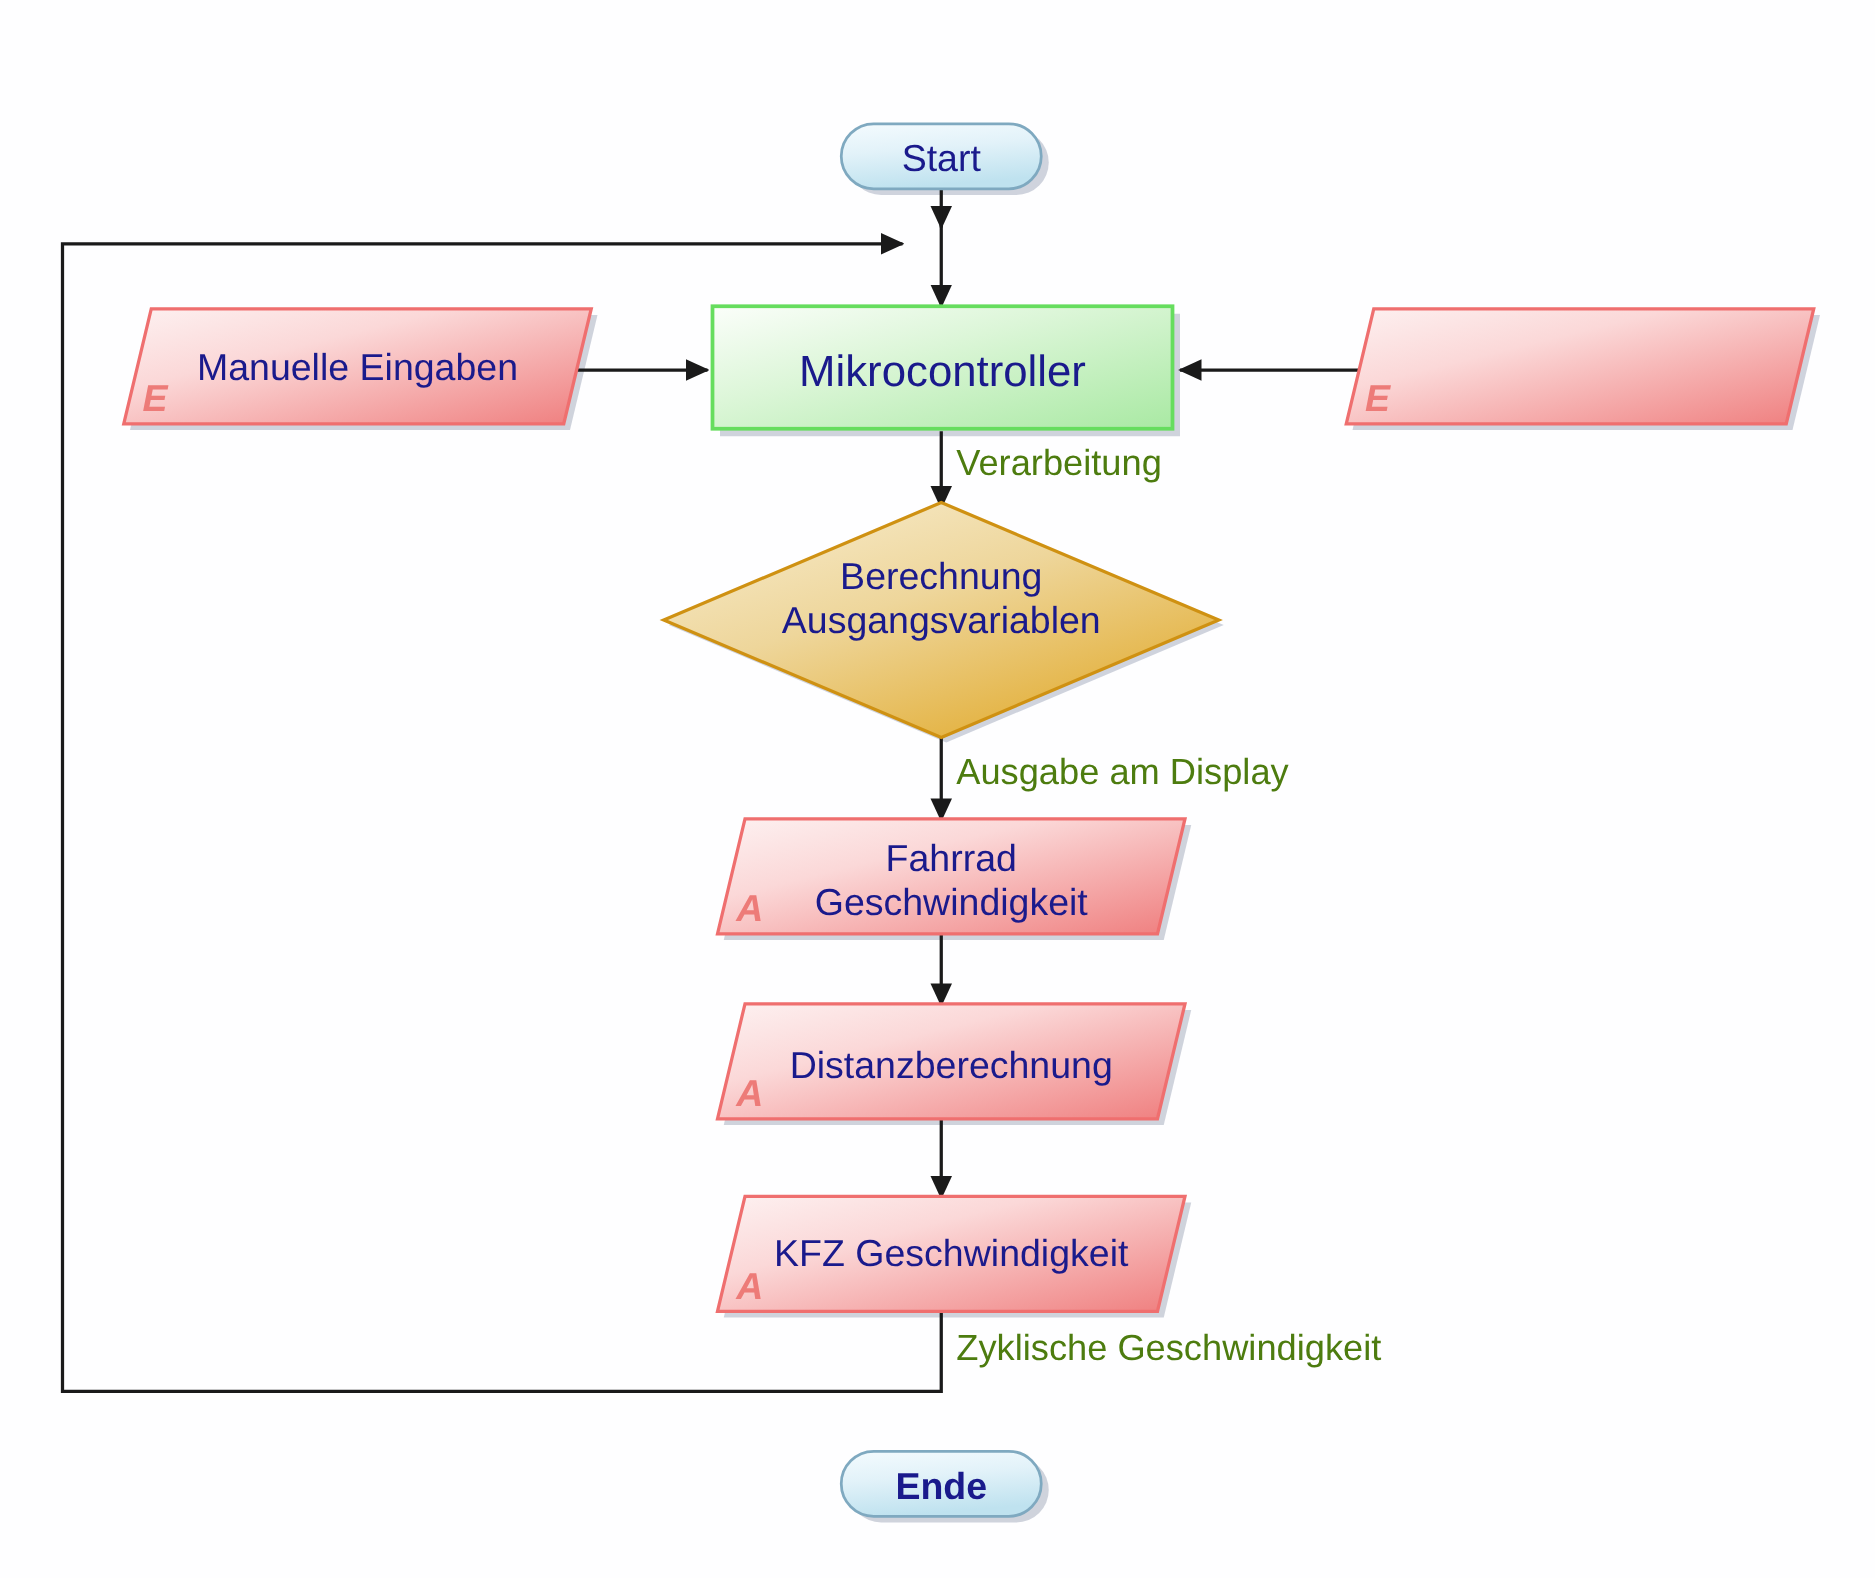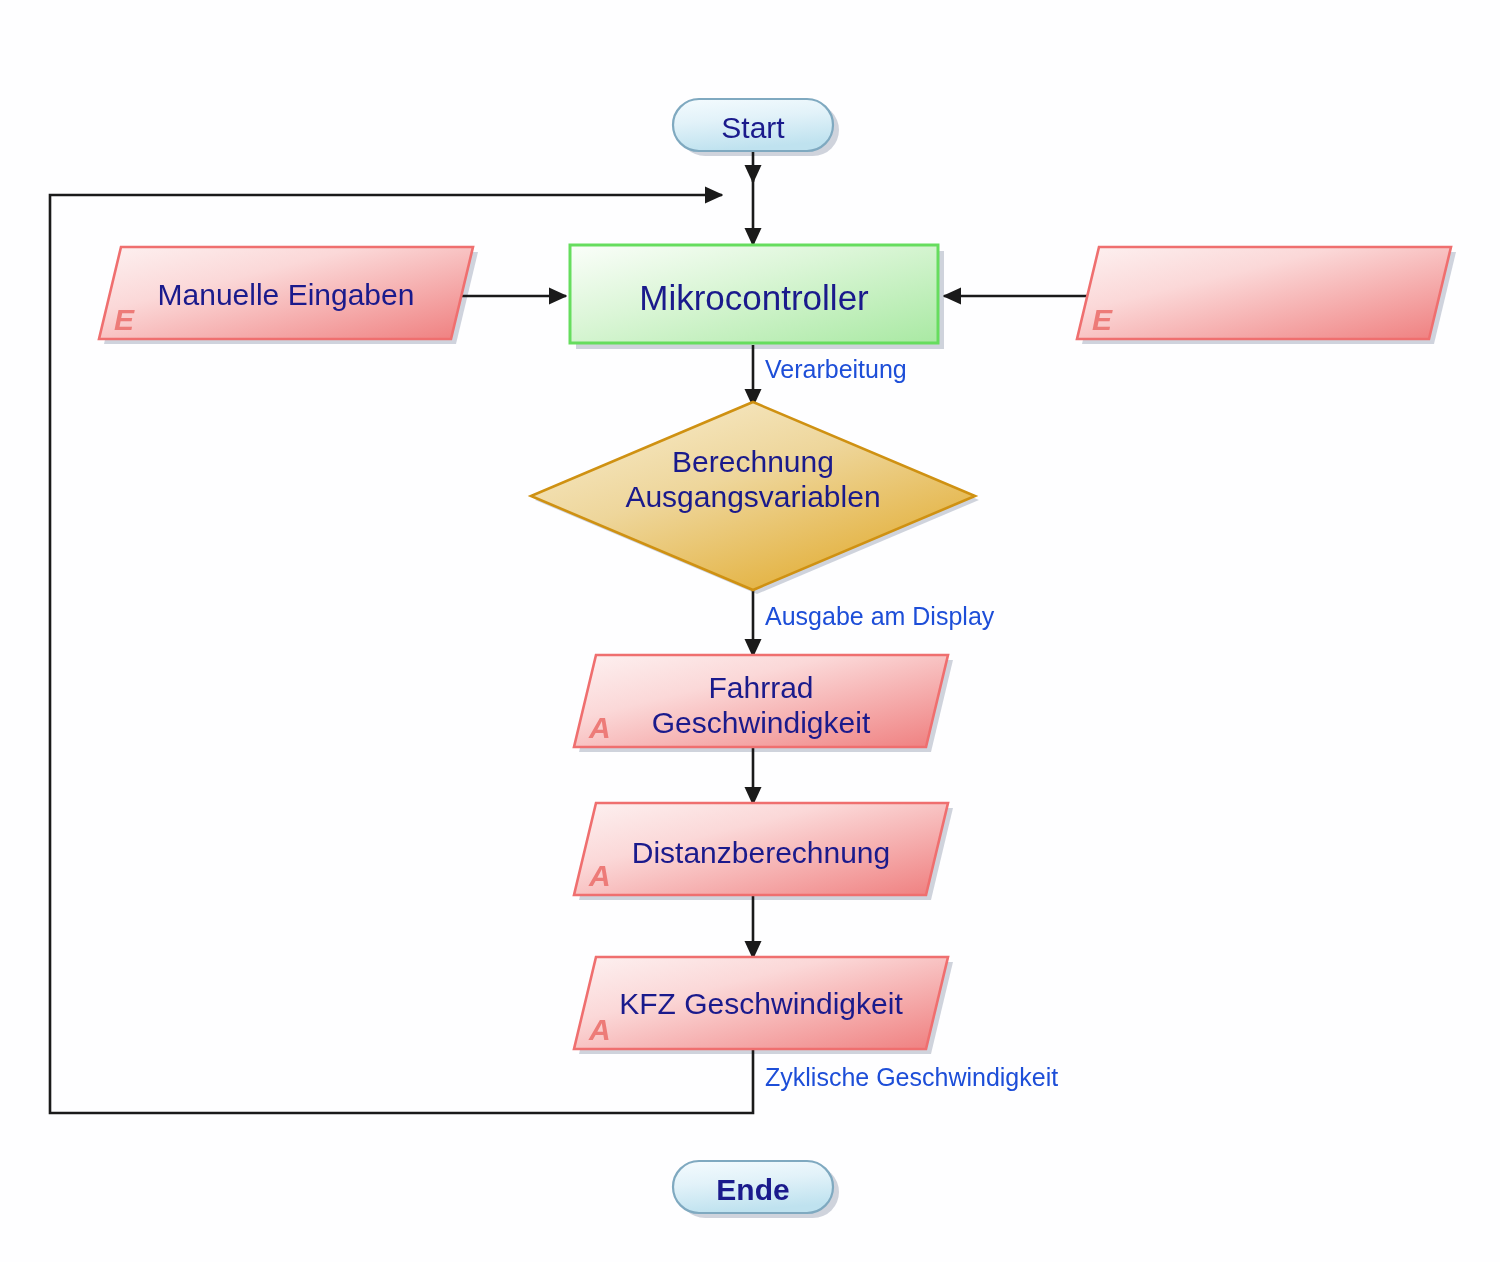--- a/index.html
+++ b/index.html
@@ -29,23 +29,23 @@
     position: absolute;
     color: #1a1a8c;
     font-family: "Liberation Sans", sans-serif;
     text-align: center;
     line-height: 1.18;
     white-space: pre-line;
     pointer-events: none;
   }
   .edge-label {
     position: absolute;
-    color: #1d4ed8;
+    color: #4d7c0f;
     font-family: "Liberation Sans", sans-serif;
-    font-size: 25px;
+    font-size: 29px;
     white-space: nowrap;
     pointer-events: none;
     text-align: right;
   }
   .io-marker {
     position: absolute;
     color: #ed7b78;
     font-family: "Liberation Sans", sans-serif;
     font-weight: bold;
     font-style: italic;

